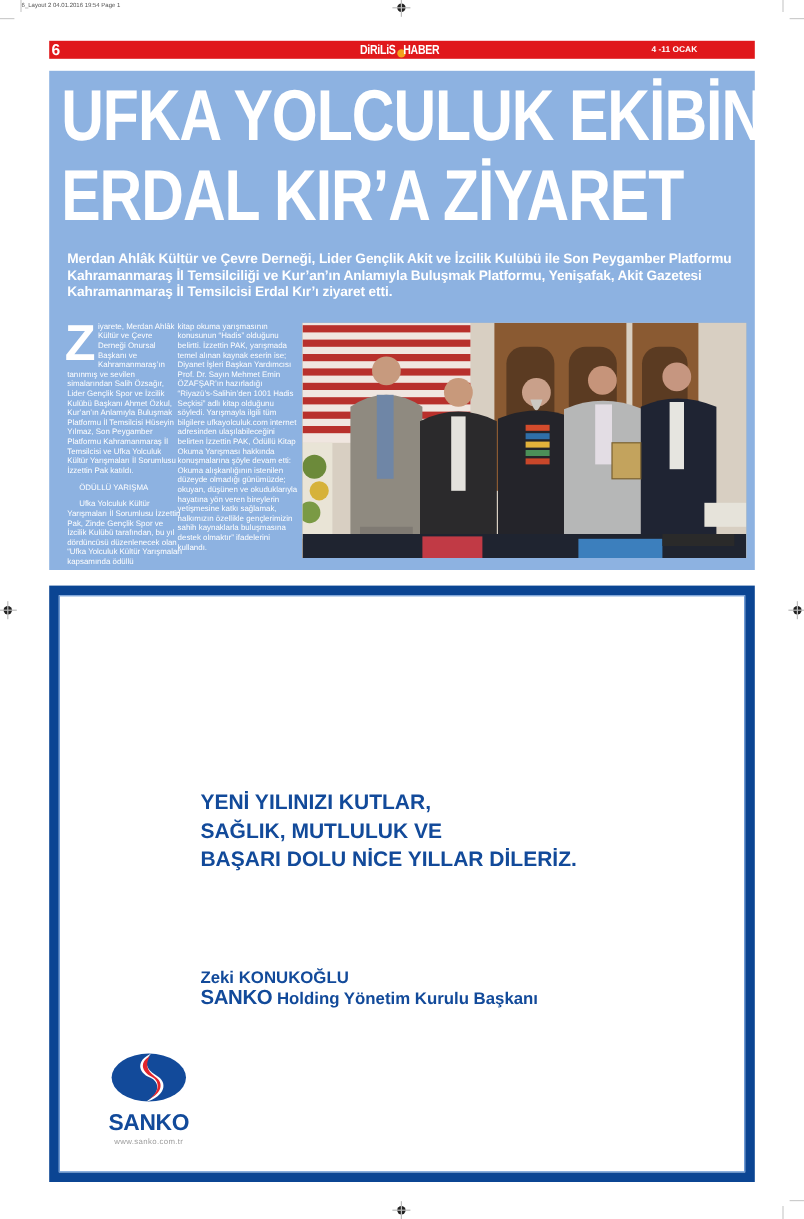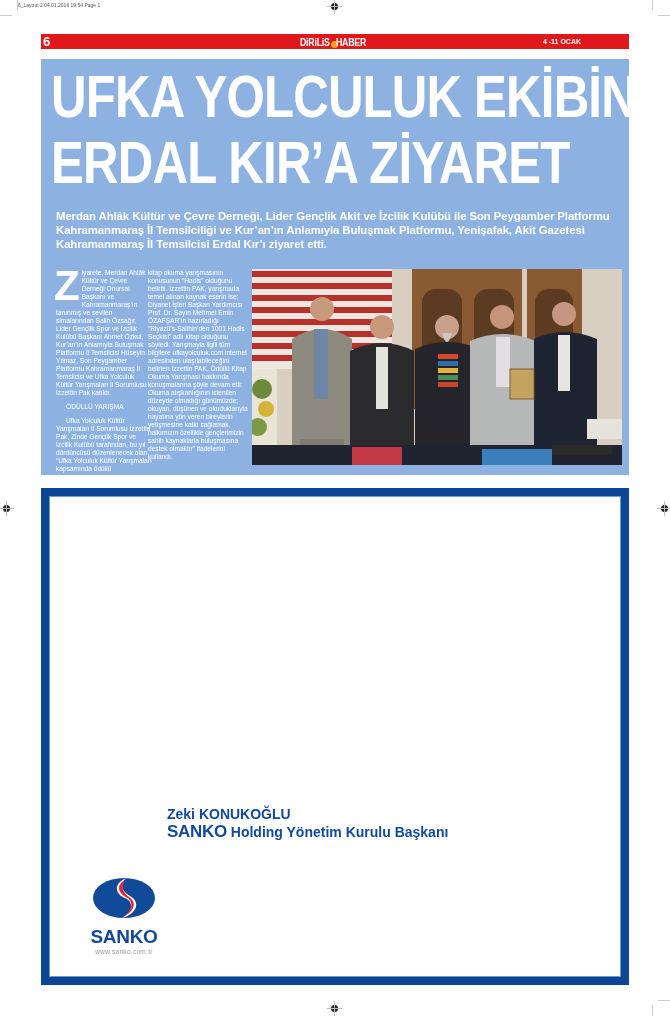--- a/index.html
+++ b/index.html
@@ -152,20 +152,25 @@
       <rect x="100" y="178" width="50" height="18" fill="#c13a45"></rect>
       <rect x="230" y="180" width="70" height="16" fill="#3c7fbd"></rect>
       <rect x="300" y="176" width="60" height="10" fill="#2a2a2a"></rect>
       <rect x="335" y="150" width="35" height="20" fill="#e6e3da"></rect>
     </svg>
   </div>
 </div>
 
 <div class="ad-box">
   <div class="ad-inner"></div>
+  <div class="greeting">
+    <div>YENİ YILINIZI KUTLAR,</div>
+    <div>SAĞLIK, MUTLULUK VE</div>
+    <div>BAŞARI DOLU NİCE YILLAR DİLERİZ.</div>
+  </div>
   <div class="sign">
     <div>Zeki KONUKOĞLU</div>
     <div>
       <span class="brand">SANKO</span>
       <span>Holding Yönetim Kurulu Başkanı</span>
     </div>
   </div>
   <div class="logo">
     <svg width="90" height="48" viewBox="0 0 90 48" xmlns="http://www.w3.org/2000/svg">
       <ellipse cx="45" cy="22" rx="31" ry="20" fill="#124a9a"></ellipse>

